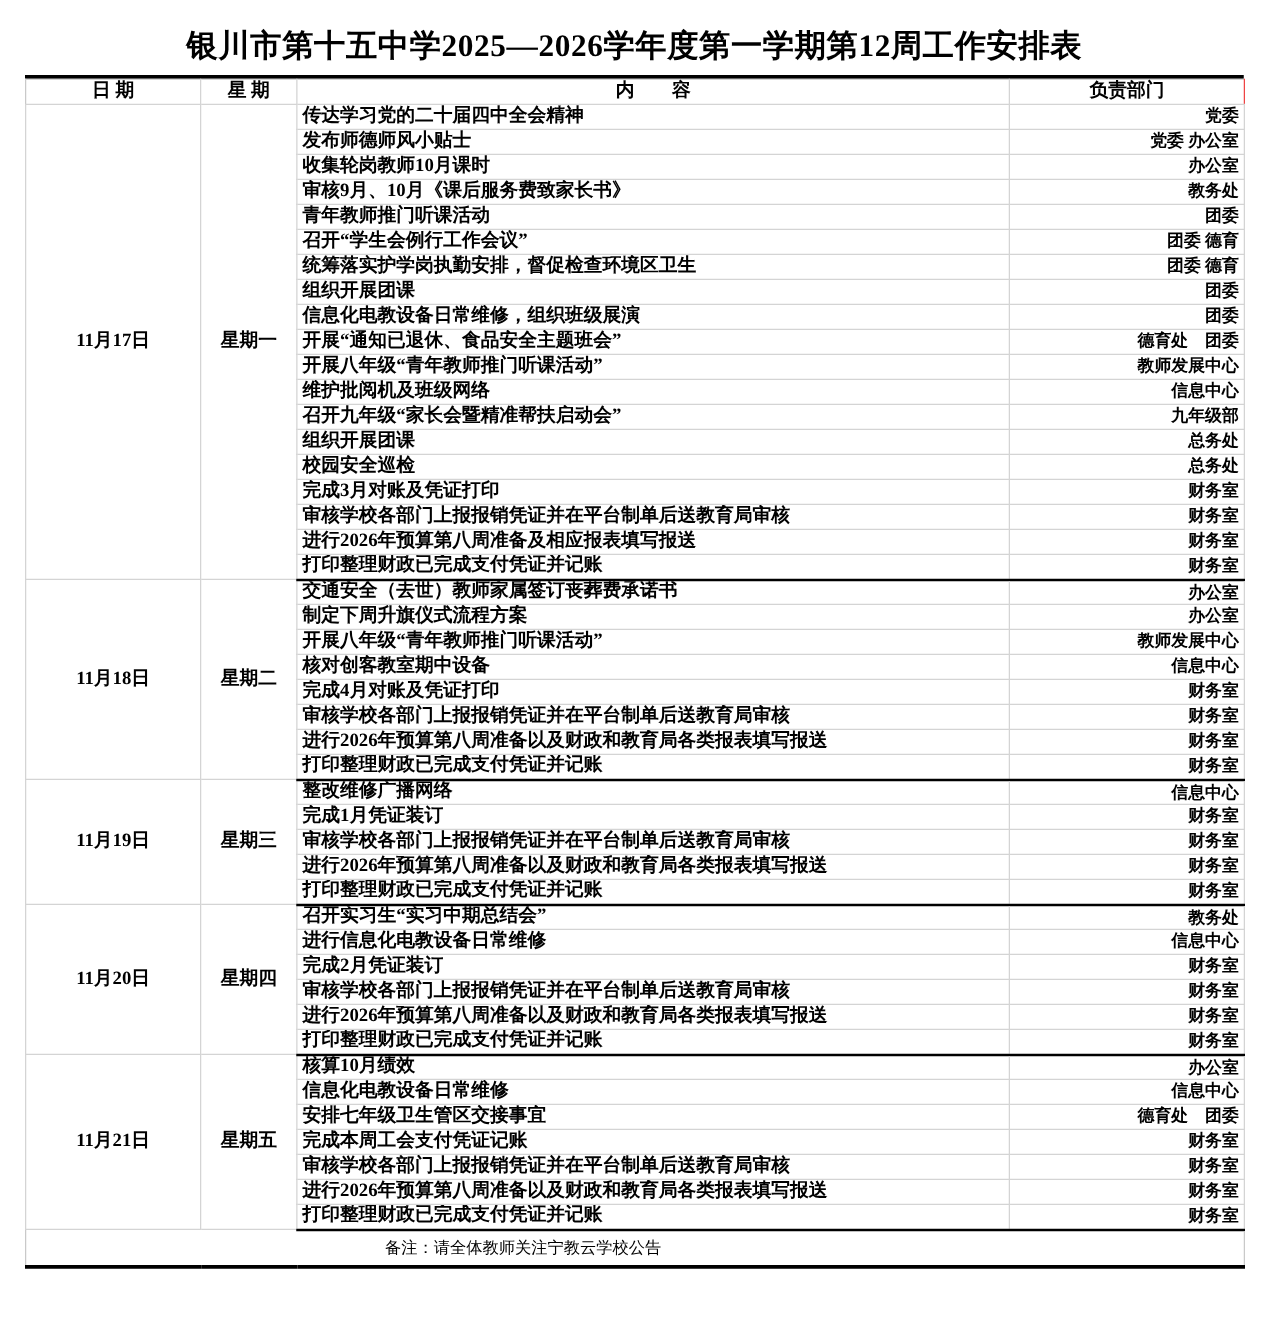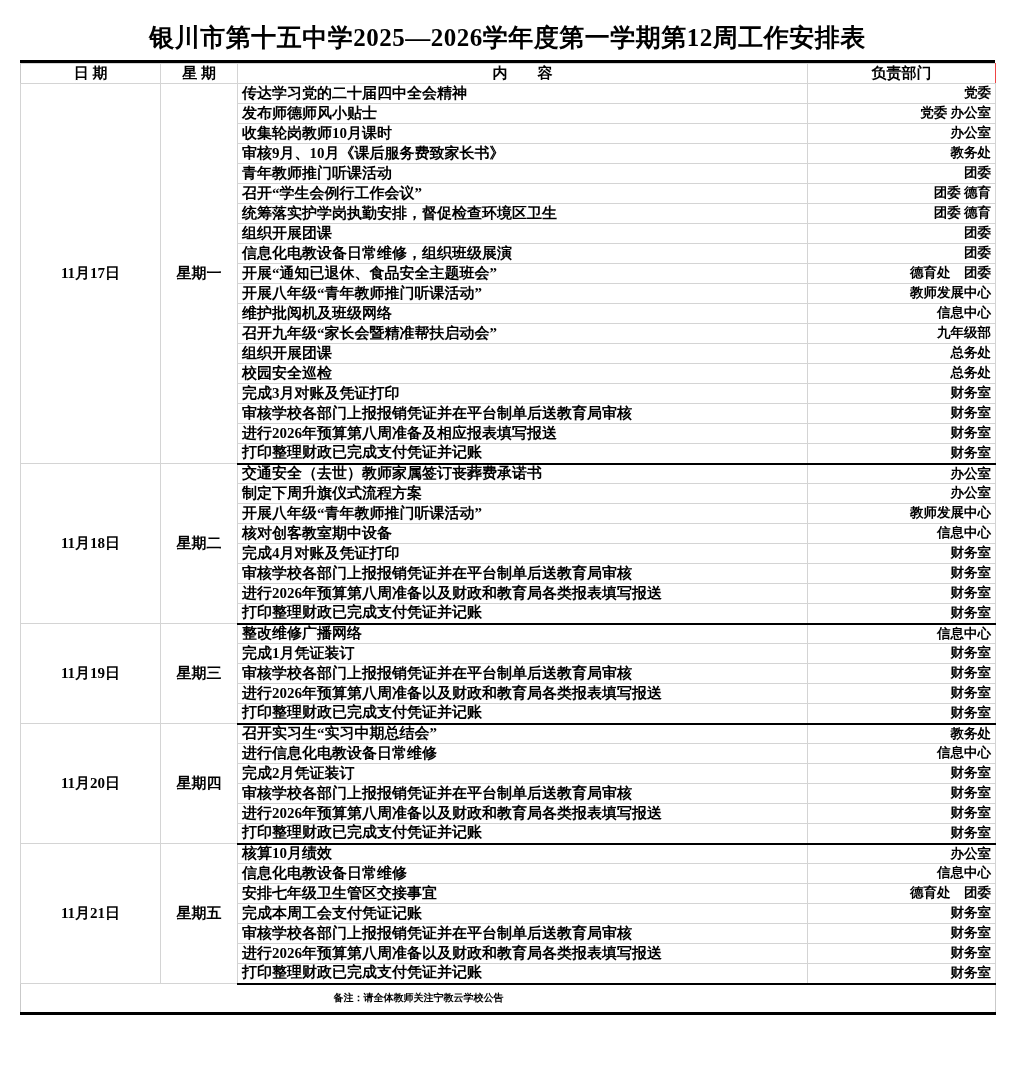--- a/index.html
+++ b/index.html
@@ -103,22 +103,22 @@
     font-family: "Liberation Serif", "DejaVu Serif", serif;
   }
   tr.day-first td.content-cell,
   tr.day-first td.dept-cell { border-top: 1px solid #000; }
   tr.day-last td.content-cell,
   tr.day-last td.dept-cell { border-bottom: 2px solid #000000; }
 
   tr.footer-row td {
     height: 30px;
     text-align: center;
-    font-size: 10px;
-    font-weight: bold;
+    font-size: 13px;
+    font-weight: normal;
     border-top: 1px solid #000;
     border-bottom: 3px solid #000;
     border-left: 1px solid #c9c9c9;
     border-right: 1px solid #c9c9c9;
     font-family: "Liberation Serif", "DejaVu Serif", serif;
   }
   .footer-inner {
     display: block;
     width: 787px;
     text-align: center;

